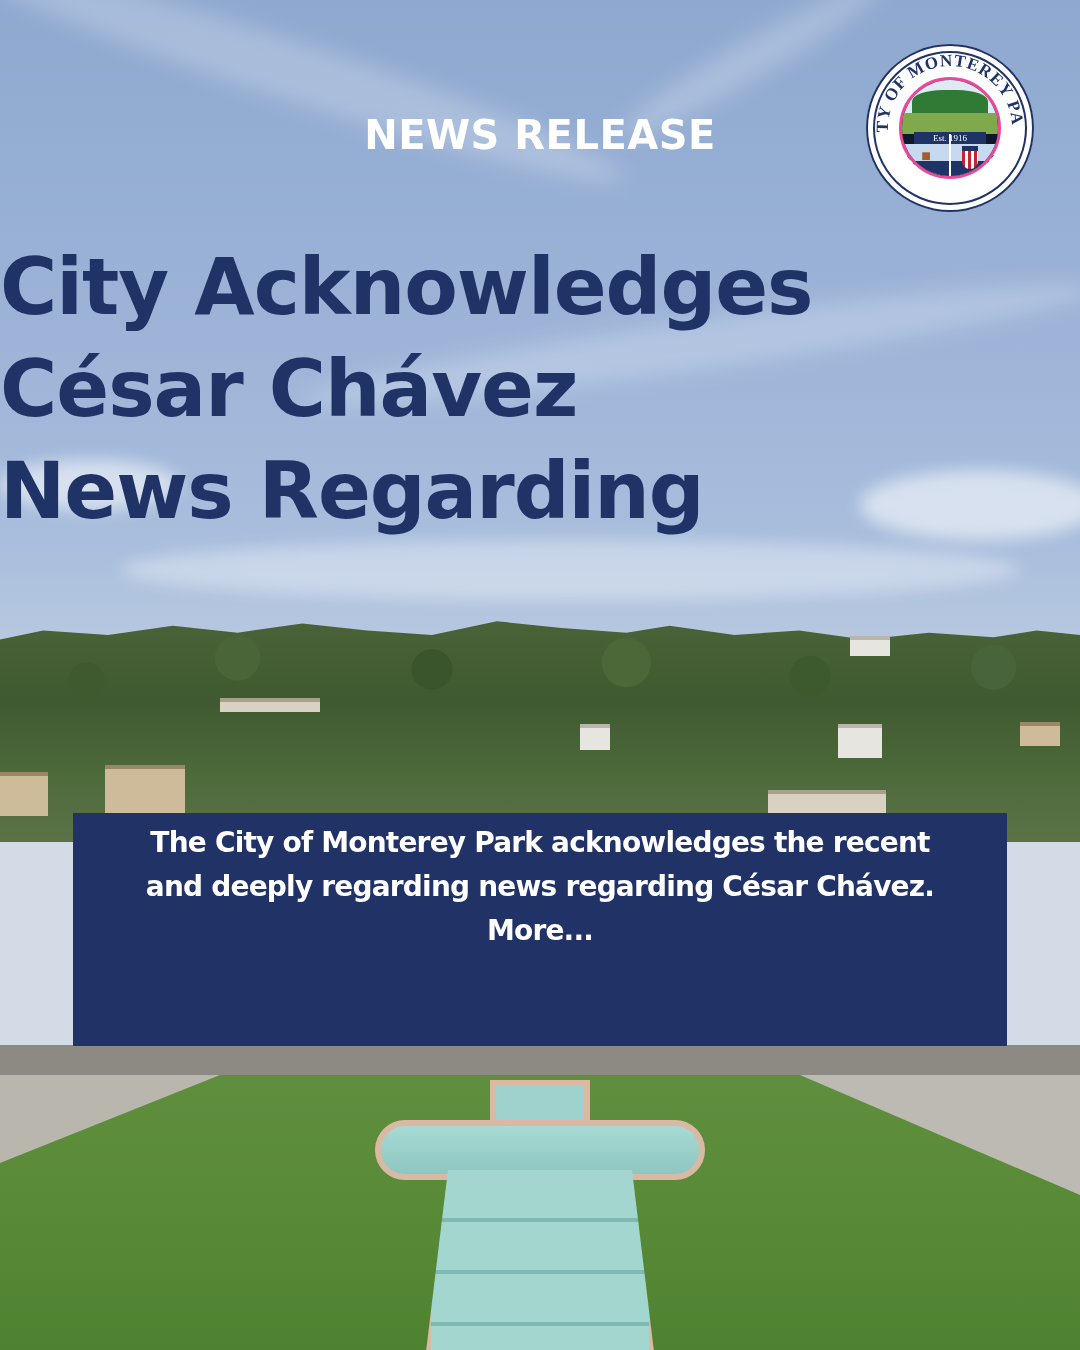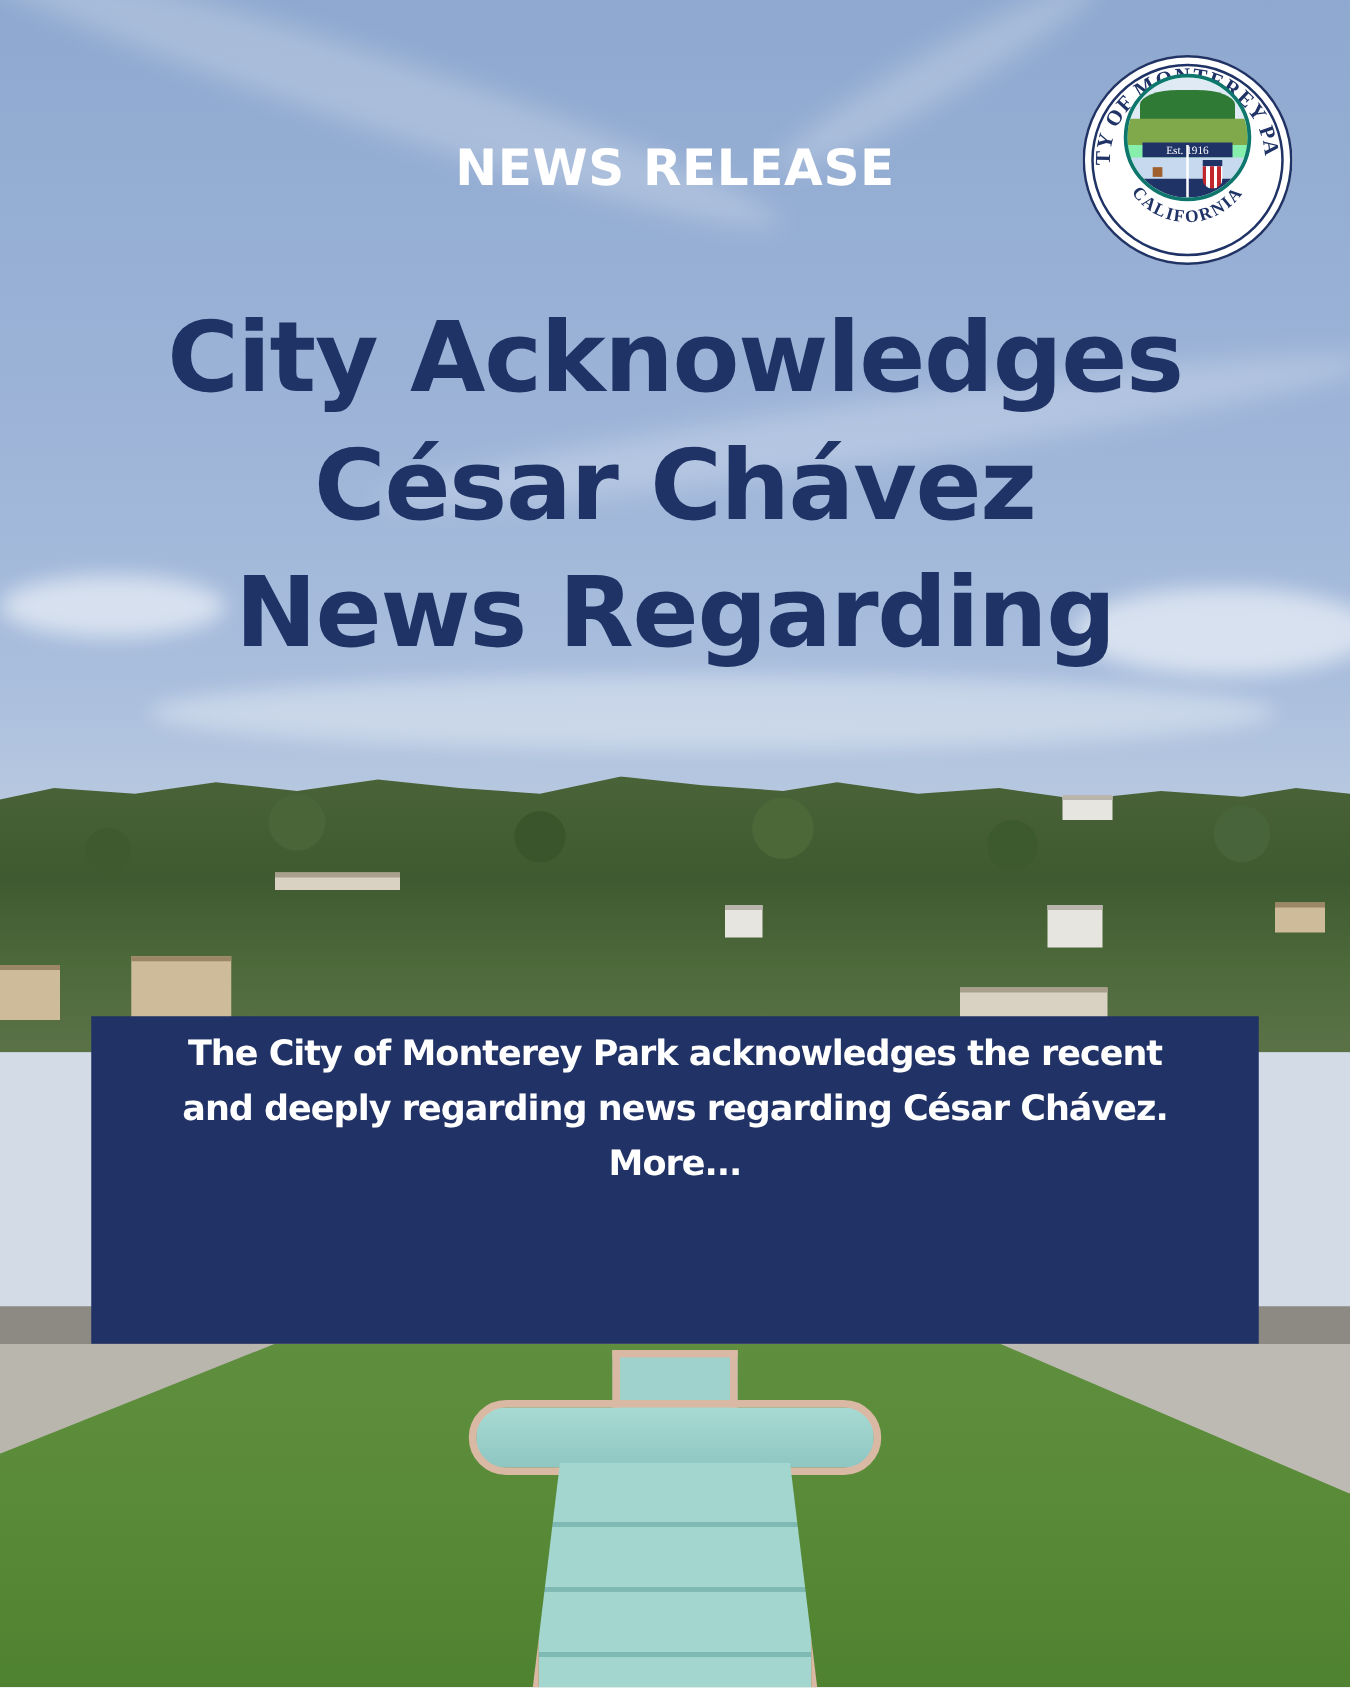--- a/index.html
+++ b/index.html
@@ -40,42 +40,42 @@
   .fountain-top { top: 1080px; width: 100px; height: 70px; border-bottom: none; }
   .fountain-cross { top: 1120px; width: 330px; height: 60px; border-radius: 30px;
     background: linear-gradient(180deg, #a7dad3, #8fc6c2); }
   .fountain-stem { top: 1170px; width: 230px; height: 190px; border-top: none;
     clip-path: polygon(10% 0, 90% 0, 100% 100%, 0 100%);
     background: repeating-linear-gradient(180deg, #a3d6cf 0 48px, #7eb9b3 48px 52px); }
 
   
   .seal { position: absolute; left: 866px; top: 44px; width: 168px; height: 168px; border-radius: 50%;
     background: #ffffff; box-shadow: 0 0 0 2px #1f3366 inset, 0 0 0 7px #ffffff inset, 0 0 0 9px #1f3366 inset; }
-  .seal-inner { position: absolute; left: 33px; top: 15px; width: 102px; height: 102px; border-radius: 50%; overflow: hidden;
-    border: 3px solid #0f766e; box-sizing: border-box; background: #86efac; }
+  .seal-inner { position: absolute; left: 33px; top: 33px; width: 102px; height: 102px; border-radius: 50%; overflow: hidden;
+    border: 3px solid #ec4899; box-sizing: border-box; background: #0f172a; }
   .seal-sky { position: absolute; left: 0; top: 0; width: 100%; height: 40%; background: #dfeaf5; }
   .seal-trees { position: absolute; left: 10%; top: 10%; width: 80%; height: 30%; background: #2f7a35; border-radius: 40% 40% 0 0; }
   .seal-hill { position: absolute; left: 0; top: 34%; width: 100%; height: 22%; background: #7fa94a; }
   .seal-banner { position: absolute; left: 12%; top: 54%; width: 76%; height: 13%; background: #1f3366; color: #fff;
     font-family: "Liberation Serif", serif; font-size: 9px; display: flex; align-items: center; justify-content: center; }
   .seal-bottom { position: absolute; left: 0; top: 67%; width: 100%; height: 33%; background: #c6d9ee; }
   .seal-bottom-dark { position: absolute; left: 0; top: 84%; width: 100%; height: 16%; background: #1f3366; }
   .seal-bear { position: absolute; left: 20%; top: 70%; font-size: 16px; color: #a0602e; }
   .seal-shield { position: absolute; left: 62%; top: 69%; width: 16px; height: 18px; background: repeating-linear-gradient(90deg,#c1272d 0 3px,#fff 3px 6px);
     border-top: 5px solid #1f3366; border-radius: 0 0 8px 8px; }
   .seal-divider { position: absolute; left: 49%; top: 56%; width: 2px; height: 44%; background: #fff; }
   .seal-ring-text { position: absolute; left: 0; top: 0; width: 168px; height: 168px; }
 
   .eyebrow { position: absolute; left: 0; top: 112px; width: 1080px; text-align: center; color: #ffffff;
     font-family: "DejaVu Sans", sans-serif; font-weight: bold; font-size: 40px; letter-spacing: 0.5px; }
-  .headline { position: absolute; left: 0; top: 236px; width: 1080px; text-align: center; color: #1f3366;
+  .headline { position: absolute; left: 0; top: 236px; width: 1080px; color: #1f3366;
     font-family: "DejaVu Sans", sans-serif; font-weight: bold; font-size: 78px; line-height: 102px; letter-spacing: -1px; }
   .headline div { white-space: nowrap; }
 
-  .body-box { position: absolute; left: 73px; top: 813px; width: 934px; height: 262px; background: #213266;
+  .body-box { position: absolute; left: 73px; top: 813px; width: 934px; height: 233px; background: #213266;
     box-sizing: border-box; padding: 8px 20px 0; text-align: center; color: #ffffff;
     font-family: "DejaVu Sans", sans-serif; font-weight: bold; font-size: 28px; line-height: 44px; letter-spacing: -0.8px; }
   .body-box .more { display: block; }
 </style>
 </head>
 <body>
 
 <div class="canvas">
 
   <div class="streak" style="left:-60px; top:40px; width:700px; height:60px; transform:rotate(18deg);"></div>

